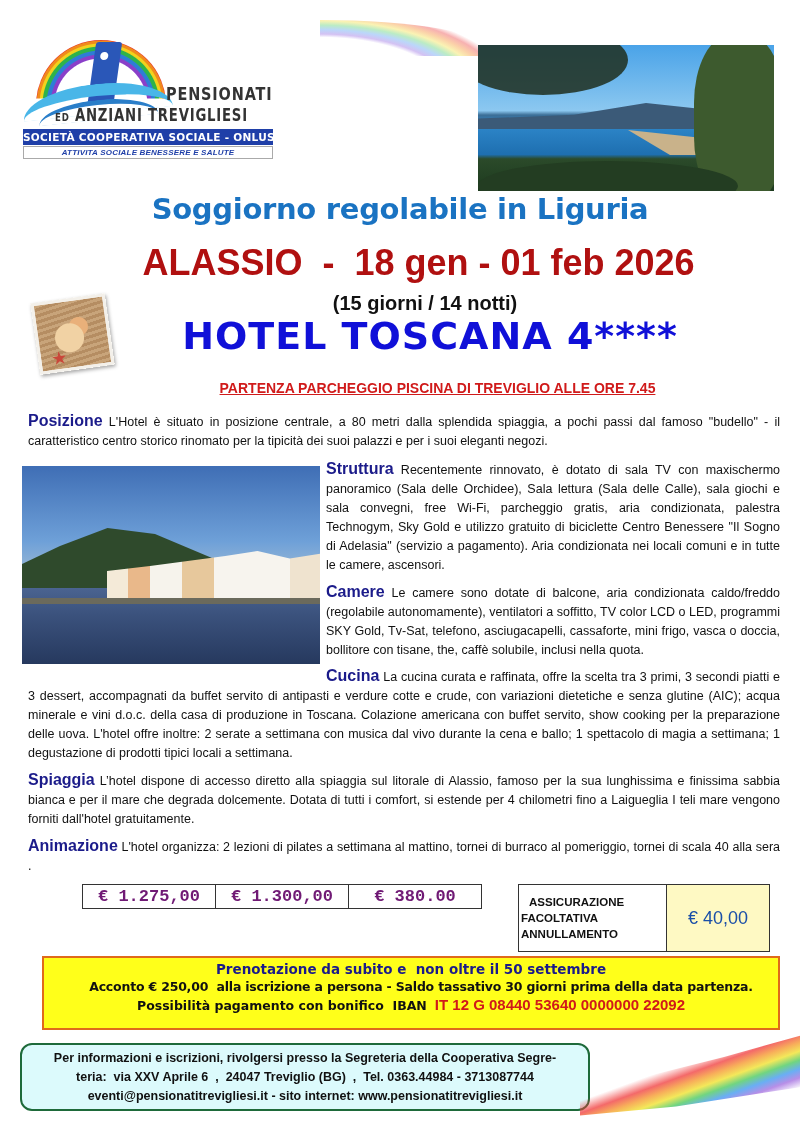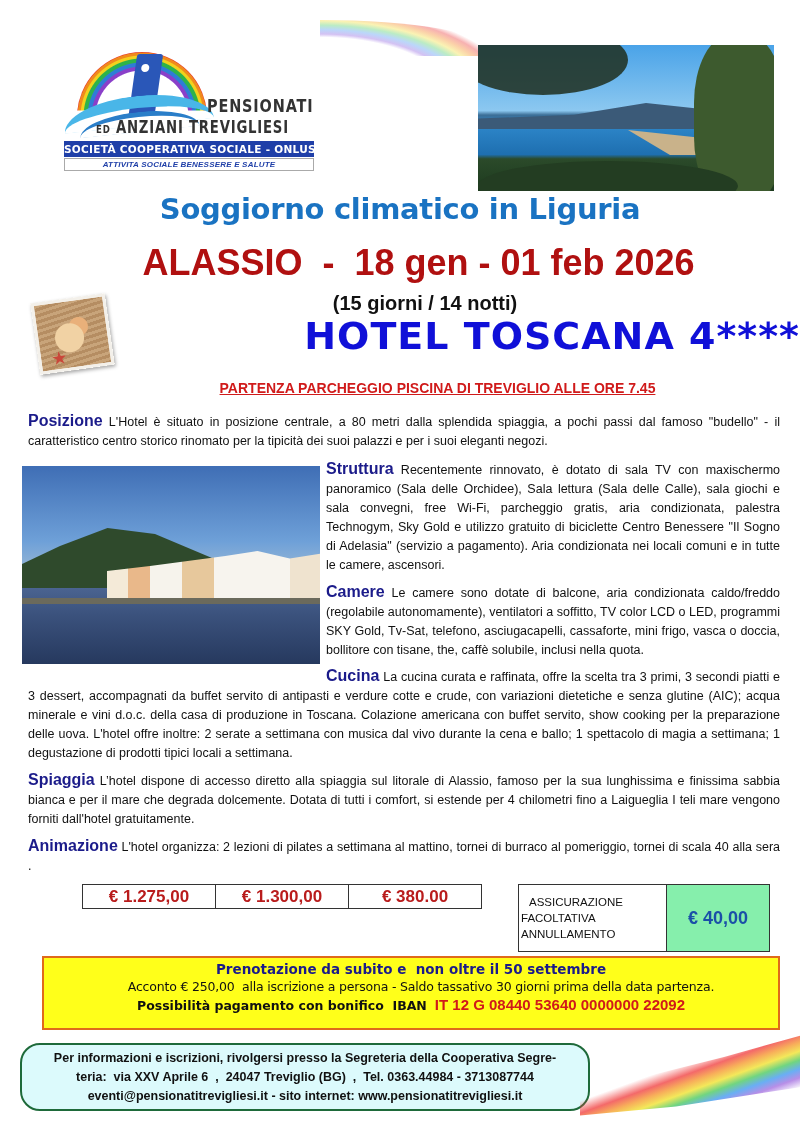--- a/index.html
+++ b/index.html
@@ -2,21 +2,21 @@
 <html><head>
 <meta charset="utf-8">
 <style>
   * { margin: 0; padding: 0; box-sizing: border-box; }
   html, body { width: 800px; height: 1132px; background: #ffffff; overflow: hidden; }
   body { position: relative; font-family: "Liberation Sans", sans-serif; color: #111; }
 
   .abs { position: absolute; }
 
   
-  .logo { left: 20px; top: 24px; width: 260px; height: 150px; margin-left: 41px; }
+  .logo { left: 20px; top: 12px; width: 260px; height: 150px; }
   .logo-arc { position: absolute; left: 16px; top: 28px; width: 130px; height: 130px; border-radius: 50%;
     border: 16px solid transparent;
     background: radial-gradient(circle, transparent 46px, #8a3fc9 47px, #8a3fc9 50px, #2e7dd6 51px, #2e7dd6 54px, #2eb34a 55px, #2eb34a 58px, #f2d21c 59px, #f2d21c 61px, #f08a1c 62px, #f08a1c 64px, #e22222 65px, #e22222 67px, transparent 68px);
     clip-path: inset(0 0 55% 0); border: none; }
   .logo-tower { position: absolute; left: 72px; top: 30px; width: 26px; height: 60px; background: #2a57b8; transform: skewX(-8deg); border-radius: 3px 3px 0 0; }
   .logo-tower:after { content: ""; position: absolute; left: 6px; top: 10px; width: 8px; height: 8px; background: #fff; border-radius: 50%; }
   .logo-wave { position: absolute; left: 2px; top: 72px; width: 150px; height: 30px; border-radius: 50% 50% 0 0 / 100% 100% 0 0; border-top: 12px solid #49b6e8; transform: rotate(-6deg); }
   .logo-wave2 { position: absolute; left: 18px; top: 88px; width: 120px; height: 20px; border-radius: 50% 50% 0 0 / 100% 100% 0 0; border-top: 5px solid #2a7ec9; transform: rotate(-6deg); }
   .logo-line1 { position: absolute; left: 146px; top: 72px; font-family: "DejaVu Sans", sans-serif; font-weight: bold; font-size: 17px; letter-spacing: 1px; color: #333; transform: scaleX(0.85); transform-origin: left; }
   .logo-line2 { position: absolute; left: 35px; top: 93px; font-family: "DejaVu Sans", sans-serif; font-weight: bold; font-size: 17px; letter-spacing: 1px; color: #333; transform: scaleX(0.78); transform-origin: left; white-space: nowrap; }
@@ -46,54 +46,54 @@
     background: linear-gradient(180deg, #3f6eb5 0%, #6ea0d8 38%, #8eb2d6 50%, #4a6390 62%, #3b527d 75%, #26395e 100%); }
   .photo-mid .mtn { position: absolute; left: 0; top: 62px; width: 190px; height: 60px; background: #2f4a2c; clip-path: polygon(0 60%, 20% 30%, 45% 0, 70% 10%, 100% 50%, 100% 100%, 0 100%); }
   .photo-mid .bldg { position: absolute; left: 85px; top: 85px; width: 215px; height: 50px;
     background: linear-gradient(90deg, #f4ead8 0 10%, #e9b88a 10% 20%, #f6f3ec 20% 35%, #e7c89c 35% 50%, #f7f4ee 50% 85%, #efe3cf 85%); clip-path: polygon(0 40%, 20% 30%, 55% 10%, 70% 0, 85% 15%, 100% 5%, 100% 100%, 0 100%); }
   .photo-mid .shore { position: absolute; left: 0; top: 132px; width: 300px; height: 6px; background: #6b6a5c; }
 
   
   .h-sub { left: 0; top: 192px; width: 800px; text-align: center; font-family: "DejaVu Sans", sans-serif; font-weight: bold; font-size: 29px; color: #1a73c2; letter-spacing: -0.3px; }
   .h-dates { left: 0; top: 242px; width: 800px; text-align: center; font-weight: bold; font-size: 36px; color: #b01010; padding-left: 37px; }
   .h-nights { left: 0; top: 292px; width: 800px; text-align: center; font-weight: bold; font-size: 20px; color: #111; padding-left: 50px; }
-  .h-hotel { left: 0; top: 314px; width: 800px; text-align: right; font-family: "DejaVu Sans", sans-serif; font-weight: bold; font-size: 38px; color: #1010d8; padding-left: 60px; letter-spacing: 1px; }
+  .h-hotel { left: 0; top: 314px; width: 800px; text-align: center; font-family: "DejaVu Sans", sans-serif; font-weight: bold; font-size: 38px; color: #1010d8; padding-left: 60px; letter-spacing: 1px; }
   .h-departure { left: 0; top: 380px; width: 800px; text-align: center; font-weight: bold; font-size: 14px; color: #d01a1a; text-decoration: underline; padding-left: 75px; }
 
   
   .para { font-size: 12.5px; line-height: 19px; color: #111; text-align: justify; }
   .para .lbl { color: #1b1b8a; font-weight: bold; font-size: 16px; }
   .p-posizione { left: 28px; top: 411px; width: 752px; }
   .p-struttura { left: 326px; top: 459px; width: 454px; }
   .p-camere { left: 326px; top: 582px; width: 454px; }
   .p-cucina { left: 28px; top: 666px; width: 752px; text-indent: 298px; }
   .p-spiaggia { left: 28px; top: 770px; width: 752px; }
   .p-animazione { left: 28px; top: 836px; width: 752px; }
 
   
   .price-table { left: 82px; top: 884px; width: 400px; border-collapse: collapse; }
   .price-table td { border: 1.5px solid #333; text-align: center; width: 33.33%; }
   .price-table .hd { color: #1a5fb0; font-weight: bold; font-size: 13px; line-height: 15px; vertical-align: top; height: 32px; padding: 1px 2px; }
-  .price-table .pr { color: #b91c1c; font-weight: bold; font-size: 17px; height: 24px; }
+  .price-table .pr { color: #701a75; font-weight: bold; font-size: 17px; height: 24px; font-family: Liberation Mono, monospace; }
 
   .ins-table { left: 518px; top: 884px; width: 252px; height: 68px; border-collapse: collapse; }
   .ins-table td { border: 1.5px solid #333; }
-  .ins-label { font-weight: normal; font-size: 11.5px; line-height: 16px; padding-left: 2px; width: 148px; color: #111; }
+  .ins-label { font-weight: bold; font-size: 11.5px; line-height: 16px; padding-left: 2px; width: 148px; color: #111; }
   .ins-label .l1 { padding-left: 8px; }
-  .ins-value { background: #86efac; color: #1a4fa8; font-weight: bold; font-size: 18px; text-align: center; }
+  .ins-value { background: #fef9c3; color: #1a4fa8; font-weight: normal; font-size: 18px; text-align: center; }
 
   
   .booking { left: 42px; top: 956px; width: 738px; height: 74px; background: #ffff1a; border: 2px solid #e06a1a; text-align: center; font-family: "DejaVu Sans", sans-serif; }
   .booking .b1 { font-size: 13.5px; font-weight: bold; color: #1a1a8a; margin-top: 3px; }
-  .booking .b2 { font-size: 12.5px; font-weight: normal; color: #111; margin-top: 2px; letter-spacing: -0.2px; padding-left: 20px; }
+  .booking .b2 { font-size: 12.5px; font-weight: bold; color: #111; margin-top: 2px; letter-spacing: -0.2px; padding-left: 20px; }
   .booking .b3 { font-size: 12.5px; font-weight: bold; color: #111; margin-top: 2px; }
   .booking .iban { color: #d01a1a; margin-left: 8px; font-family: "Liberation Sans", sans-serif; font-size: 15px; }
 
   
-  .info { left: 20px; top: 1043px; width: 570px; height: 68px; background: #dcfafc; border: 2.5px solid #1e6a3a; border-radius: 20px; text-align: center; font-weight: bold; font-size: 12.5px; line-height: 19px; padding-top: 4px; color: #111; }
+  .info { left: 20px; top: 1043px; width: 570px; height: 68px; background: #dcfafc; border: 2.5px solid #1e6a3a; border-radius: 12px; text-align: center; font-weight: bold; font-size: 12.5px; line-height: 19px; padding-top: 4px; color: #111; }
 
   .bottom-rainbow { left: 580px; top: 1030px; width: 240px; height: 90px;
     background: linear-gradient(160deg, transparent 40%, rgba(240,60,60,.9) 47%, rgba(245,150,40,.9) 52%, rgba(240,225,40,.9) 57%, rgba(70,200,90,.9) 62%, rgba(60,150,240,.9) 67%, rgba(150,90,220,.8) 72%, transparent 78%);
     clip-path: polygon(0 70%, 60% 30%, 100% 0, 100% 60%, 40% 85%, 0 95%); opacity: .85; }
 </style>
 </head>
 <body>
 
 <div class="abs top-rainbow"></div>
 
@@ -109,21 +109,21 @@
 </div>
 
 <div class="abs photo-top">
   <div class="hill"></div>
   <div class="beach"></div>
   <div class="tree-l"></div>
   <div class="tree-r"></div>
   <div class="tree-b"></div>
 </div>
 
-<div class="abs h-sub">Soggiorno climatico in Liguria</div>
+<div class="abs h-sub">Soggiorno regolabile in Liguria</div>
 <div class="abs h-dates" style="white-space: pre;">ALASSIO  -  18 gen - 01 feb 2026</div>
 <div class="abs photo-shell">
     <span class="star">★</span>
   </div>
 <div class="abs h-nights">(15 giorni / 14 notti)</div>
 <div class="abs h-hotel">HOTEL TOSCANA 4****</div>
 <div class="abs h-departure">PARTENZA PARCHEGGIO PISCINA DI TREVIGLIO ALLE ORE 7.45</div>
 
 <div class="abs para p-posizione">
   <span class="lbl">Posizione</span><span> L'Hotel è situato in posizione centrale, a 80 metri dalla splendida spiaggia, a pochi passi dal famoso "budello" - il caratteristico centro storico rinomato per la tipicità dei suoi palazzi e per i suoi eleganti negozi.</span>

